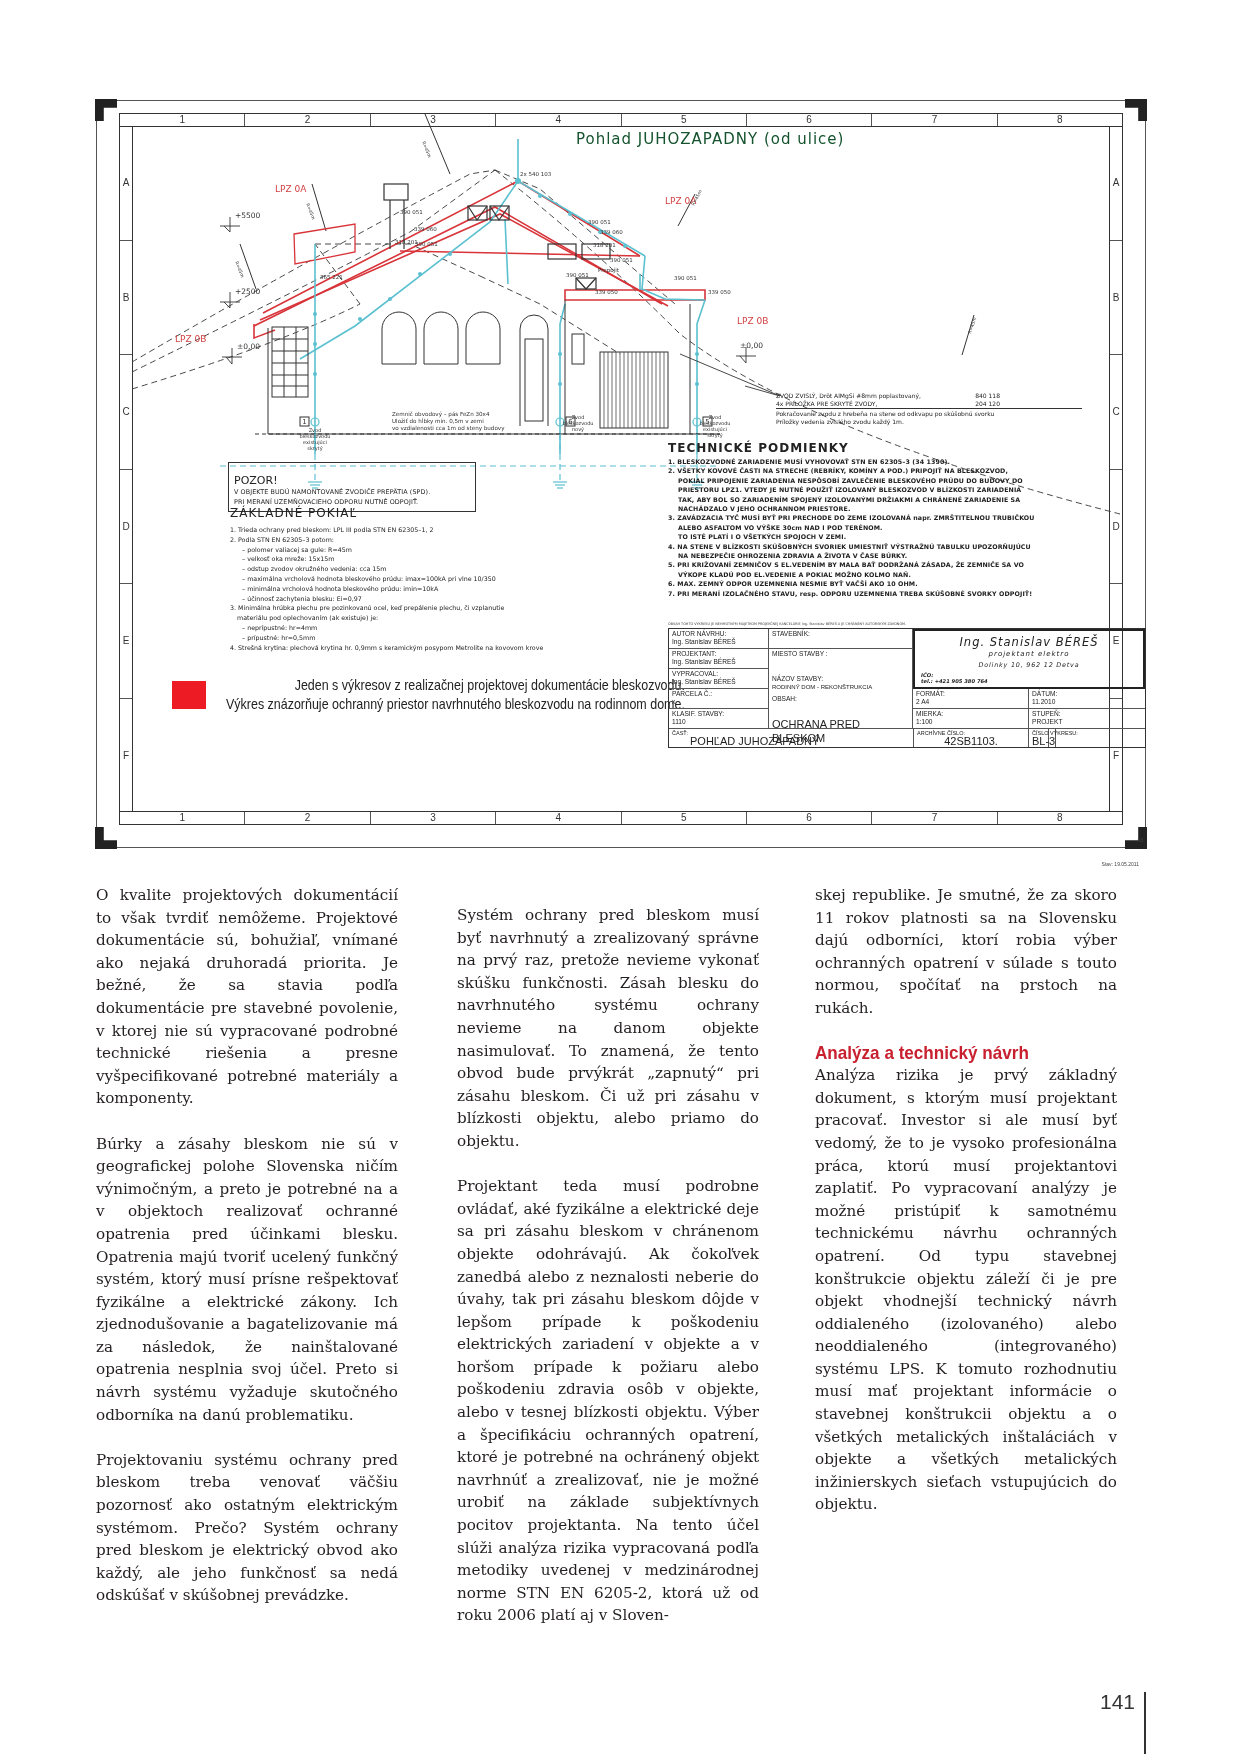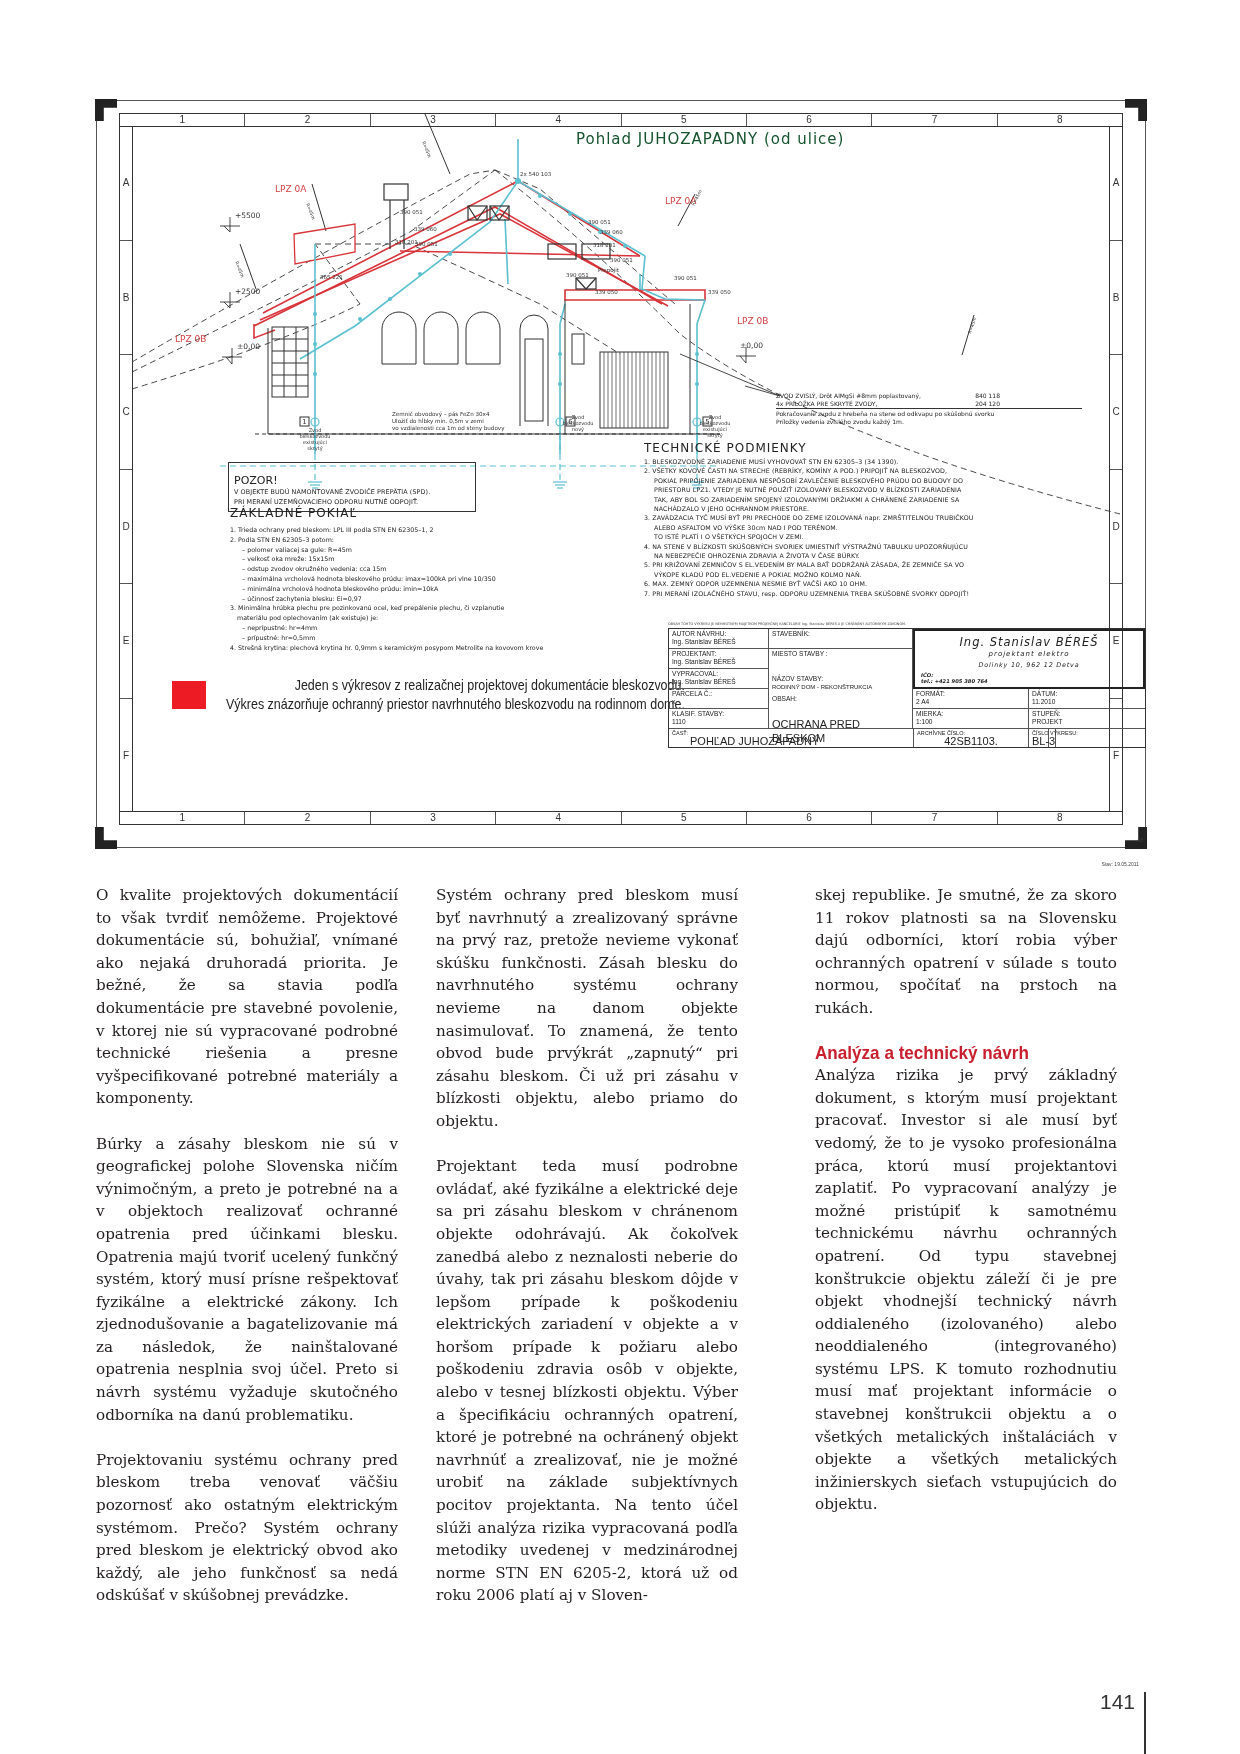--- a/index.html
+++ b/index.html
@@ -32,21 +32,21 @@
   .pozor { position:absolute; left:108px; top:348px; width:236px; border:1.5px solid #333; padding:11px 5px 4px; font-family:"DejaVu Sans", sans-serif; color:#222; }
   .pozor .h { font-size:11px; font-weight:normal; }
   .pozor .l { font-size:6.4px; line-height:10px; letter-spacing:0.1px; }
 
   .zaklad { position:absolute; left:110px; top:392px; width:360px; font-family:"DejaVu Sans", sans-serif; color:#222; }
   .zaklad .h { font-size:12px; letter-spacing:1px; margin-bottom:5px; }
   .zaklad .l { font-size:6.3px; line-height:9.8px; white-space:nowrap; }
   .zaklad .l.sub { padding-left:12px; }
   .zaklad .l.cont { padding-left:7px; }
 
-  .tech { position:absolute; left:524px; top:327px; width:420px; font-family:"DejaVu Sans", sans-serif; color:#222; }
+  .tech { position:absolute; left:548px; top:327px; width:420px; font-family:"DejaVu Sans", sans-serif; color:#222;font-weight:bold; }
   .tech .h { font-size:12px; letter-spacing:1px; margin-bottom:2px; }
   .tech .l { font-size:6.3px; line-height:9.4px; white-space:nowrap; letter-spacing:0.1px; }
   .tech .l.cont { padding-left:10px; }
 
   .zvod-note { position:absolute; left:656px; top:278px; font-family:"DejaVu Sans", sans-serif; color:#222; font-size:6px; line-height:7.5px; }
   .zvod-note .row { display:flex; justify-content:space-between; width:224px; }
   .zvod-note .line { border-top:1px solid #333; margin:1px 0; width:306px; }
 
   .legend { position:absolute; left:52px; top:562px; display:flex; align-items:center;text-align:right; }
   .legend .swatch { width:34px; height:28px; background:#ed1c24; margin-right:20px; }
@@ -64,21 +64,21 @@
   .tb-stamp .r { font-size:7px; margin-top:1px; letter-spacing:1px; }
   .tb-stamp .a { font-size:6.4px; margin-top:3px; letter-spacing:0.8px; }
   .tb-stamp .c { font-size:5.2px; text-align:left; padding-left:6px; margin-top:3px; font-weight:bold; line-height:6px; }
   .stav { position:absolute; right:6px; bottom:-20px; font-family:"Liberation Sans", sans-serif; font-size:5px; color:#444; }
   .a3 { position:absolute; right:2px; bottom:4px; font-family:"Liberation Sans", sans-serif; font-size:5px; color:#444; }
 
   
   .col { position:absolute; top:884px; width:302px; font-family:"DejaVu Serif", serif; font-size:15.2px; line-height:22.6px; color:#231f20; text-align:justify; hyphens:manual; }
   .col p { margin:0 0 22.6px 0; }
   .col.c1 { left:96px; }
-  .col.c2 { left:436px; }
+  .col.c2 { left:457px;margin-top:20px; }
   .col.c3 { left:815px; }
   .section-title { font-family:"Liberation Sans", sans-serif; color:#c8202f; font-size:19px; line-height:22px; margin:0; transform:scaleX(0.9); transform-origin:left; white-space:nowrap; }
   sup { font-size:9px; line-height:0; }
 
   .page-num { position:absolute; left:1100px; top:1690px; font-family:"Liberation Sans", sans-serif; font-size:21px; color:#333; }
   .page-rule { position:absolute; left:1144px; top:1692px; width:1.5px; height:62px; background:#333; }
 </style>
 </head>
 <body>
 

